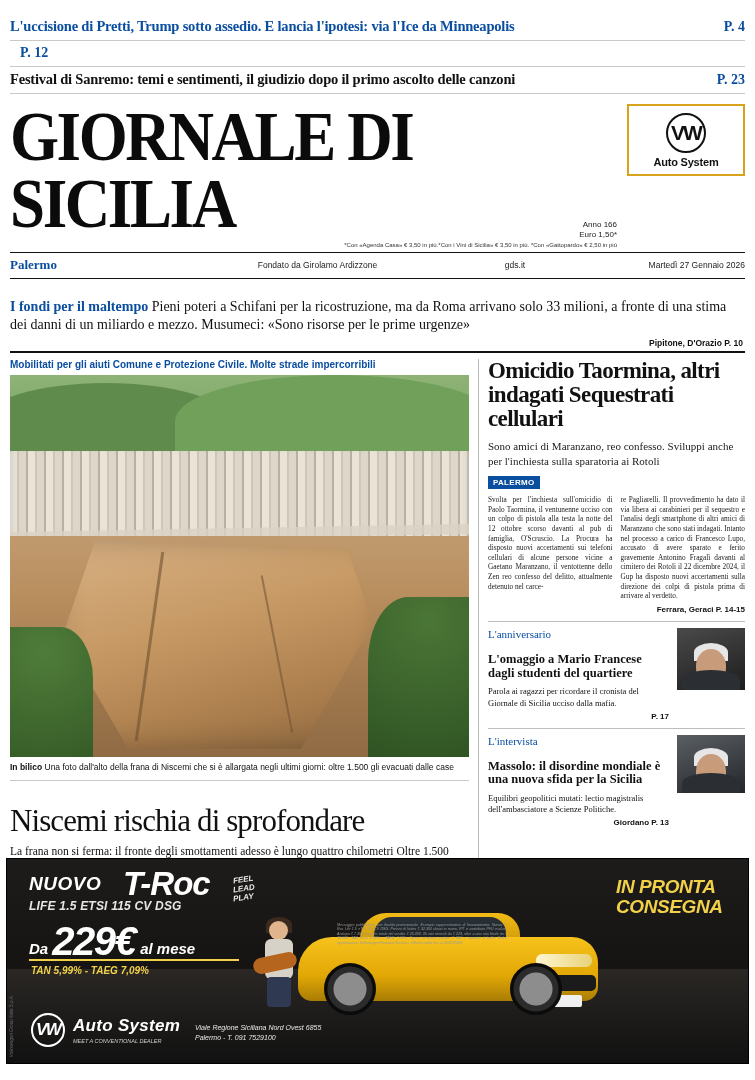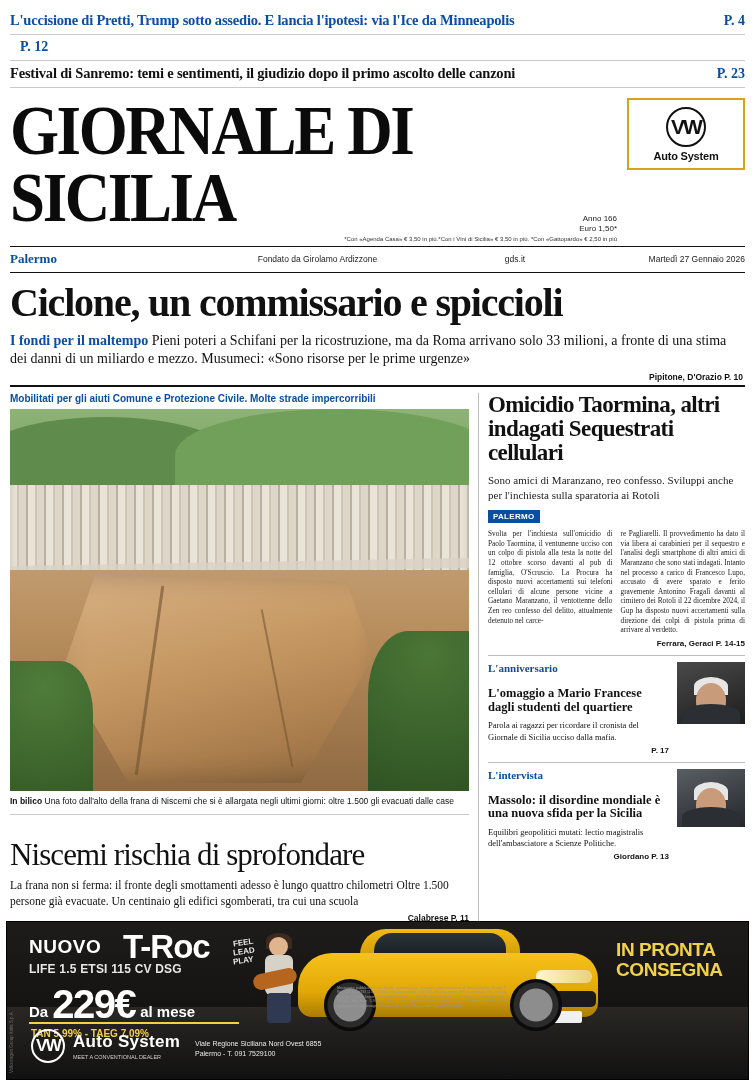--- a/index.html
+++ b/index.html
@@ -13,21 +13,21 @@
   }
   .page { width: 755px; height: 1080px; position: relative; background: #fff; }
 
   
   .teasers { padding: 0 10px; }
   .teaser {
     display: flex; align-items: baseline; justify-content: space-between;
     border-bottom: 1px solid #c9c9c9;
     padding: 4px 0 5px 0;
   }
-  .teaser:first-child { padding-top: 12px; }
+  .teaser:first-child { padding-top: 18px; }
   .teaser-text {
     font-family: "Liberation Serif", serif;
     font-weight: bold;
     font-size: 14.5px;
     letter-spacing: -0.2px;
   }
   .teaser-1 .teaser-text { color: #0a4ea0; }
   .teaser-2 .teaser-text { color: #111; }
   .teaser-3 .teaser-text { color: #111; }
   .teaser-page {
@@ -220,21 +220,21 @@
   .r-col {
     flex: 1;
     font-family: "Liberation Serif", serif;
     font-size: 7.3px; line-height: 1.32; text-align: justify; color: #1a1a1a;
   }
   .r-credit { text-align: right; font-size: 8px; font-weight: bold; margin-top: 4px; }
   .r-div { border-top: 1px solid #bdbdbd; margin: 7px 0 6px 0; }
 
   .brief { display: flex; gap: 8px; }
   .brief-main { flex: 1; }
-  .brief-kicker { color: #0a4ea0; font-weight: bold; font-size: 11px;
+  .brief-kicker { color: #0a4ea0; font-weight: normal; font-size: 11px;
     font-family: "Liberation Serif", serif; }
   .brief-title {
     font-family: "Liberation Serif", serif; font-weight: bold;
     font-size: 12.5px; line-height: 1.1; margin-top: 13px;
   }
   .brief-text {
     font-family: "Liberation Serif", serif; font-size: 8.5px;
     line-height: 1.3; margin-top: 6px;
   }
   .brief-credit { text-align: right; font-size: 8px; font-weight: bold; margin-top: 3px; }
@@ -253,23 +253,23 @@
     position:absolute; left:50%; top:24%; transform:translateX(-50%);
     width:34px; height:18px; border-radius:50% 50% 0 0; background:#e6e6e6;
   }
   .portrait .body {
     position:absolute; bottom:0; left:50%; transform:translateX(-50%);
     width:58px; height:20px; border-radius:50% 50% 0 0; background:#2b2f33;
   }
 
   
   .bottom-ad {
-    position: absolute; left: 6px; right: 6px; bottom: 0; height: 159px;
+    position: absolute; left: 6px; right: 6px; bottom: 16px; height: 206px;
     background: linear-gradient(180deg,#1e1c1a 0%, #0e0d0c 100%);
-    overflow: hidden; border: 1px solid #000;
+    overflow: hidden; border: 1px solid #000; font-style: italic;
   }
   .ad-floor {
     position:absolute; left:0; right:0; bottom:0; height:46%;
     background: linear-gradient(#2a2724,#111);
   }
   .ad-title {
     position:absolute; left:22px; top:14px; color:#fff;
     font-family:"Liberation Sans",sans-serif; font-weight:bold;
     font-size:19px; letter-spacing:.5px;
   }
@@ -395,21 +395,20 @@
   </div>
 
   <div class="infoline">
     <div class="city">Palermo</div>
     <div class="founded">Fondato da Girolamo Ardizzone</div>
     <div class="site">gds.it</div>
     <div class="date">Martedì 27 Gennaio 2026</div>
   </div>
 
   <div class="lead">
-    <h1>Ciclone, un commissario e spiccioli</h1>
     <div class="lead-sub">
       <span class="kicker">I fondi per il maltempo</span><span> Pieni poteri a Schifani per la ricostruzione, ma da Roma arrivano solo 33 milioni, a fronte di una stima dei danni di un miliardo e mezzo. Musumeci: «Sono risorse per le prime urgenze»</span>
     </div>
     <div class="lead-credit">Pipitone, D'Orazio  P. 10</div>
   </div>
   <div class="rule-thick"></div>
 
   <div class="body-wrap">
 
     <div class="col-left">

